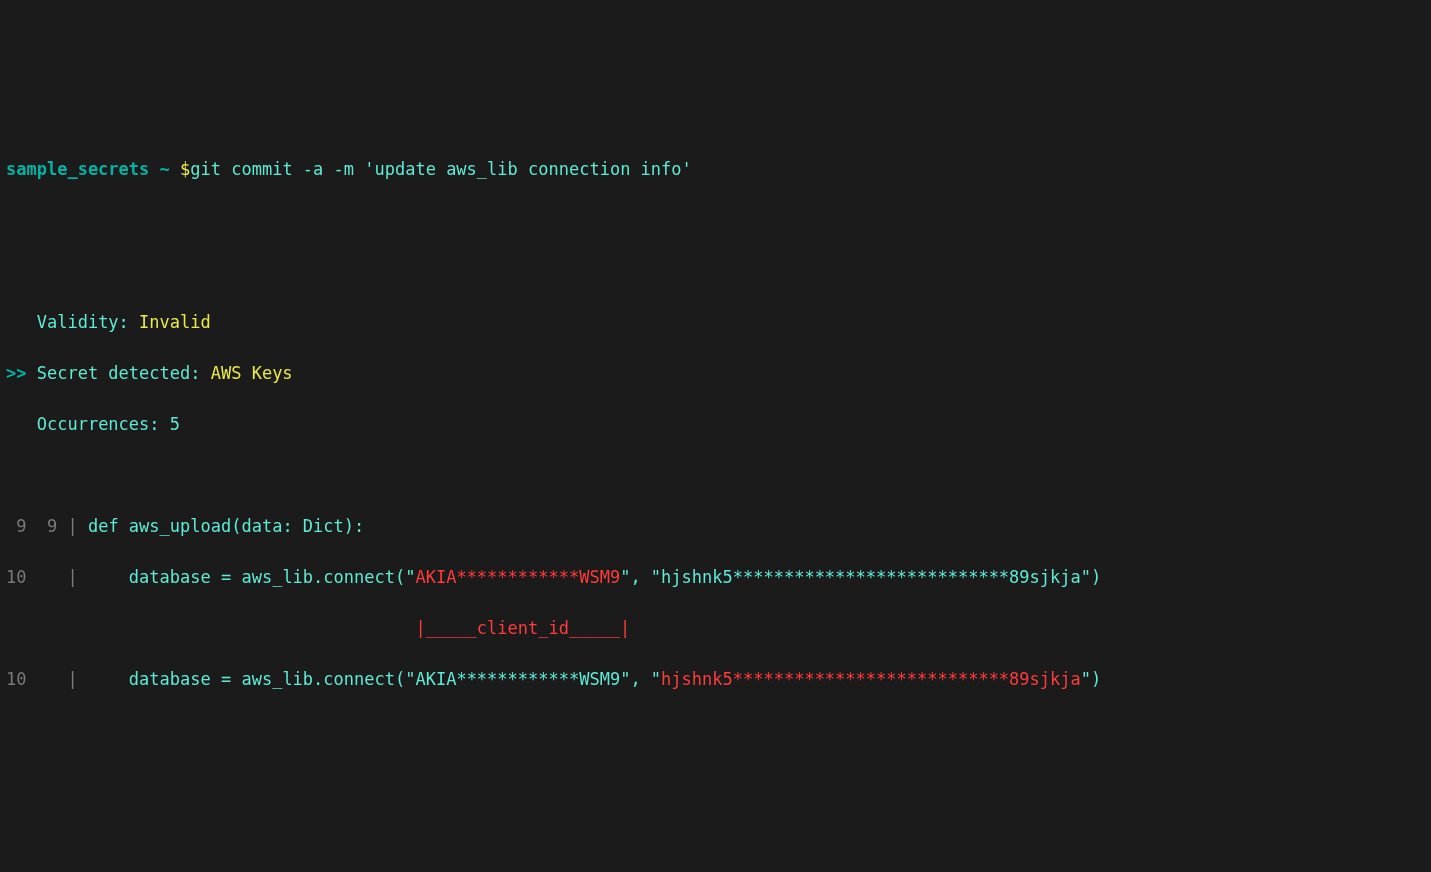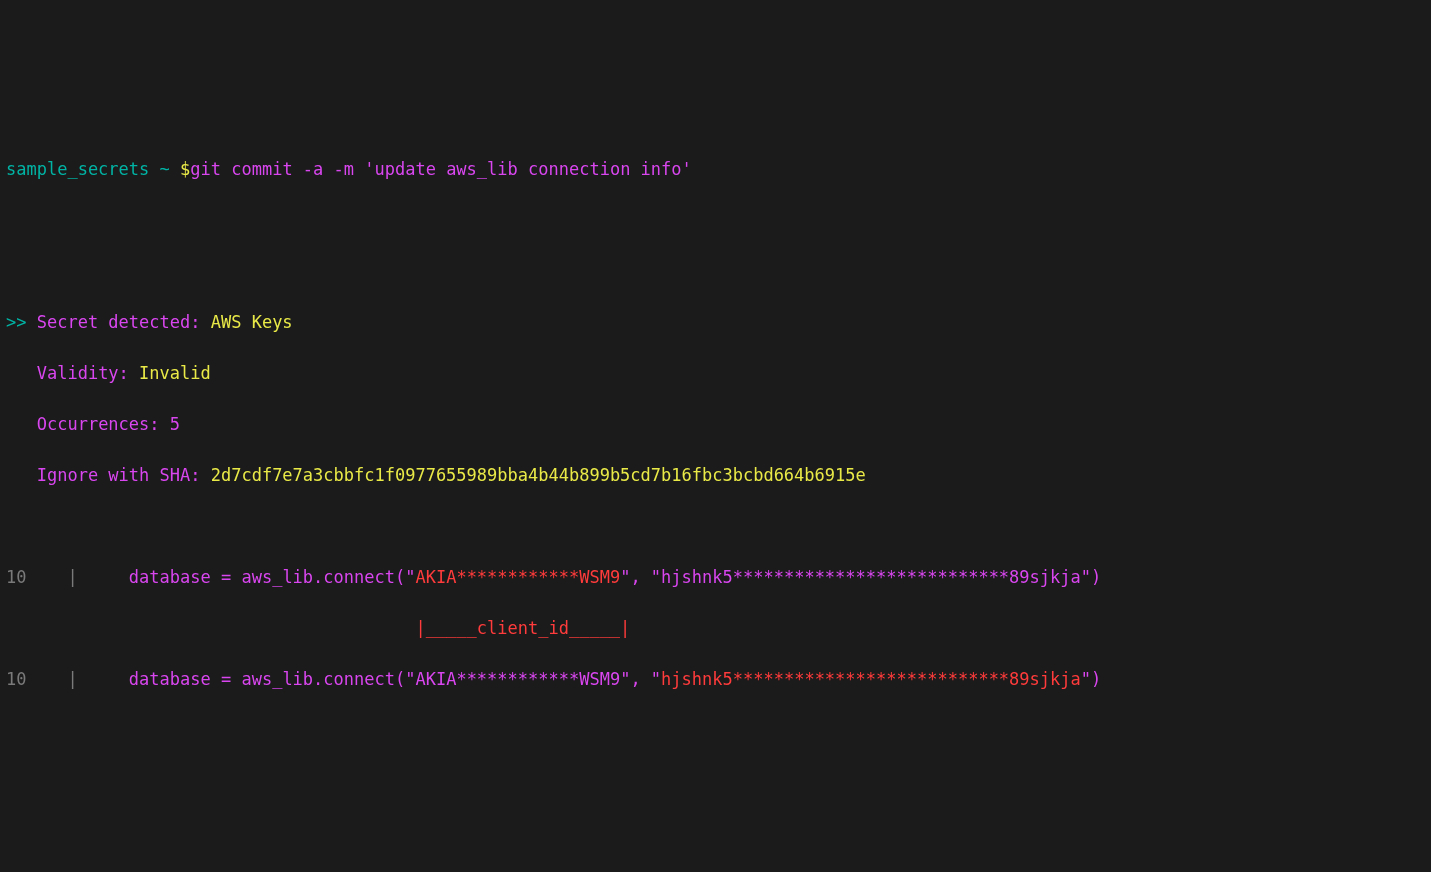--- a/index.html
+++ b/index.html
@@ -11,40 +11,40 @@
     font-size: 17px;
     line-height: 1.5;
     width: 1431px;
     height: 872px;
     overflow: hidden;
     white-space: pre;
   }
   .term {
     padding: 4px 6px;
   }
-  .cyan   { color: #00b3a4; }
+  .cyan   { color: #00b3a4; font-weight: bold; }
   .yellow { color: #e9e948; }
   .red    { color: #ff3b3b; }
-  .white  { color: #d946ef; }
+  .white  { color: #5eead4; }
   .lnum   { color: #7a7a7a; display:inline-block; }
 </style>
 </head>
 <body>
 
 
 
 <div class="term">
 <div><span class="cyan">sample_secrets</span><span class="cyan"> ~ </span><span class="yellow">$</span><span class="white">git commit -a -m 'update aws_lib connection info'</span></div>
 <div> </div>
 <div> </div>
+<div><span>   </span><span class="white">Validity: </span><span class="yellow">Invalid</span></div>
 <div><span class="cyan">&gt;&gt; </span><span class="white">Secret detected: </span><span class="yellow">AWS Keys</span></div>
-<div><span>   </span><span class="white">Validity: </span><span class="yellow">Invalid</span></div>
 <div><span>   </span><span class="white">Occurrences: 5</span></div>
-<div><span>   </span><span class="white">Ignore with SHA: </span><span class="yellow">2d7cdf7e7a3cbbfc1f0977655989bba4b44b899b5cd7b16fbc3bcbd664b6915e</span></div>
 <div> </div>
+<div><span class="lnum"> 9</span><span class="lnum">  9</span><span class="lnum"> |</span><span class="white"> def aws_upload(data: Dict):</span></div>
 <div><span class="lnum">10</span><span class="lnum">   </span><span class="lnum"> |</span><span class="white">     database = aws_lib.connect("</span><span class="red">AKIA************WSM9</span><span class="white">", "</span><span class="white">hjshnk5***************************89sjkja</span><span class="white">")</span></div>
 <div><span>        </span><span class="red">                                |_____client_id_____|</span></div>
 <div><span class="lnum">10</span><span class="lnum">   </span><span class="lnum"> |</span><span class="white">     database = aws_lib.connect("</span><span class="white">AKIA************WSM9</span><span class="white">", "</span><span class="red">hjshnk5***************************89sjkja</span><span class="white">")</span></div>
 <div></div>
 
 
 
 
 
 

